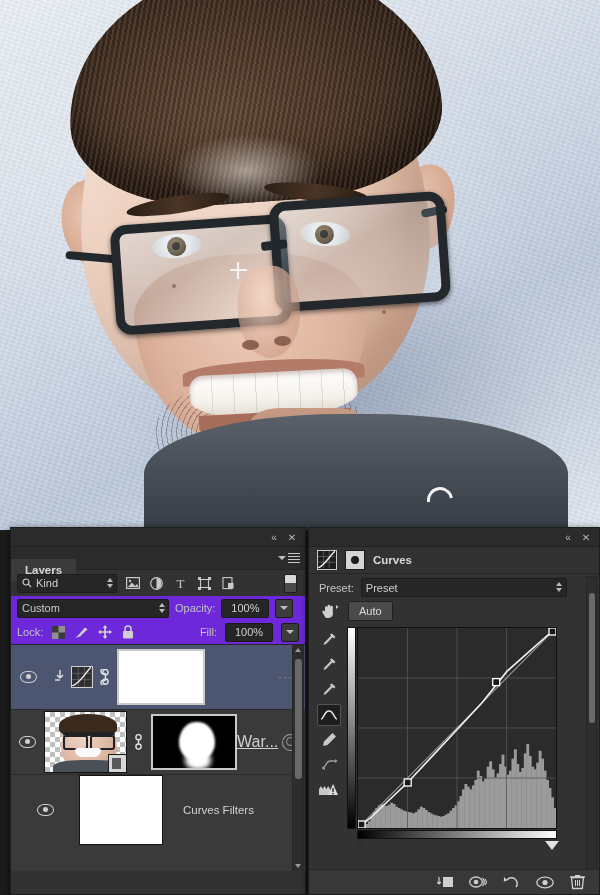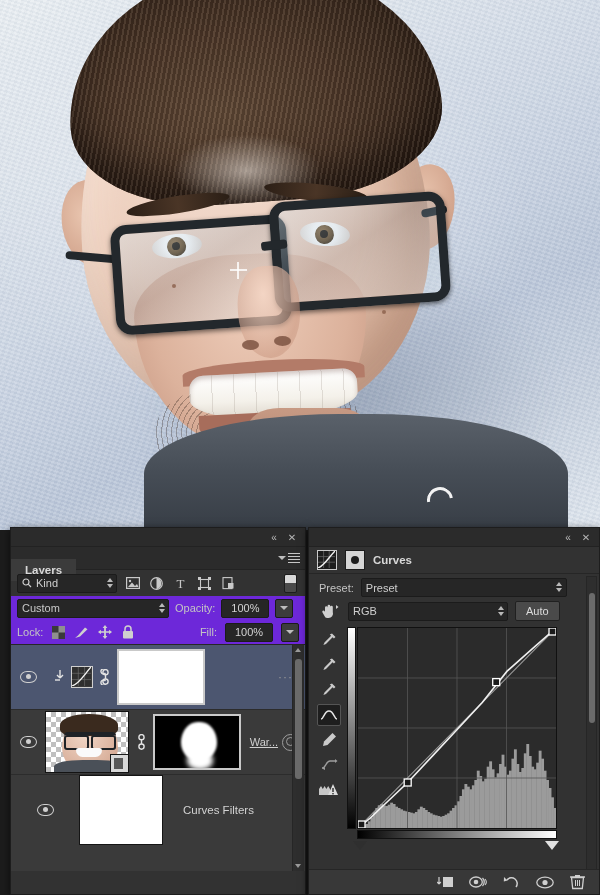--- a/index.html
+++ b/index.html
@@ -168,21 +168,21 @@
   .pt-teeth{position:absolute;left:30px;top:36px;width:26px;height:9px;border-radius:3px 3px 8px 8px;background:#fafafa;}
   .pt-body{position:absolute;left:8px;top:48px;width:72px;height:16px;border-radius:40% 40% 0 0;background:#4a5058;}
   .pt-badge{position:absolute;right:-2px;bottom:-2px;width:18px;height:18px;background:#d8d8d8;border:1px solid #1a1a1a;}
   .pt-badge:after{content:"";position:absolute;left:3px;top:3px;width:9px;height:11px;background:#585858;}
 
   .maskthumb.face{background:#000;position:relative;overflow:hidden;}
   .mk-head{position:absolute;left:26px;top:6px;width:36px;height:38px;border-radius:46% 46% 42% 42%/54% 54% 46% 46%;
     background:#fff;filter:blur(1.2px);}
   .mk-neck{position:absolute;left:32px;top:36px;width:26px;height:18px;border-radius:38% 38% 50% 50%;background:#fff;filter:blur(2.4px);}
 
-  .warp-label{font-size:11px;color:#cfcfcf;text-decoration:underline;margin-left:auto;padding-right:4px;}
+  .warp-label{font-size:16px;color:#cfcfcf;text-decoration:underline;margin-left:auto;padding-right:4px;}
   .warp-ico{width:15px;height:15px;border-radius:50%;border:1.5px solid #9e9e9e;position:relative;margin-right:6px;}
   .warp-ico:after{content:"";position:absolute;left:2.5px;top:2.5px;width:7px;height:7px;border-radius:50%;border:1.5px solid #9e9e9e;}
 
   .sfrow{position:relative;height:70px;background:#3a3a3a;display:flex;align-items:center;}
   .sfrow .eyecell{width:68px;}
   .sf-thumb{width:84px;height:70px;background:#fff;border:1px solid #151515;box-sizing:border-box;}
   .sf-text{margin-left:20px;font-size:11.5px;color:#d2d2d2;}
 
   .vscroll{position:absolute;right:1px;top:0;width:11px;bottom:0;background:#2e2e2e;border-left:1px solid #262626;cursor:pointer;}
   .vscroll .thumbbar{position:absolute;left:2px;width:7px;background:#6b6b6b;border-radius:3px;}
@@ -508,27 +508,20 @@
           </span>
       </span>
     </div>
 
     <div class="prow">
       <span class="handico">
         <svg width="18" height="16" viewBox="0 0 18 16">
             <path d="M4 9 V4.5 a1.3 1.3 0 0 1 2.6 0 V8 V3 a1.3 1.3 0 0 1 2.6 0 V8 V4 a1.3 1.3 0 0 1 2.6 0 V9 a4.5 4.5 0 0 1 -4.5 6 H6 a3 3 0 0 1 -2.5 -2 L1.5 9.5 a1.2 1.2 0 0 1 2 -1.4 Z" fill="#d0d0d0"></path>
             <path d="M15 2 l2.5 2 -2.5 2" fill="#d0d0d0"></path>
           </svg>
-      </span>
-      <span class="psel" style="width:150px">
-        <span>RGB</span>
-        <span class="stepper">
-            <i class="up"></i>
-            <i class="dn"></i>
-          </span>
       </span>
       <span class="autobtn">Auto</span>
     </div>
 
     <div class="curves-area">
       <div class="tools-col">
         <span class="tbtn">
           <svg width="16" height="16" viewBox="0 0 16 16">
               <path d="M11 1.5 l3.5 3.5 -1.6 1.6 -1.3 -1.3 -6.6 6.6 -2.6 1.1 1.1 -2.6 6.6 -6.6 -1.3 -1.3 Z" fill="#cacaca"></path>
             </svg>

